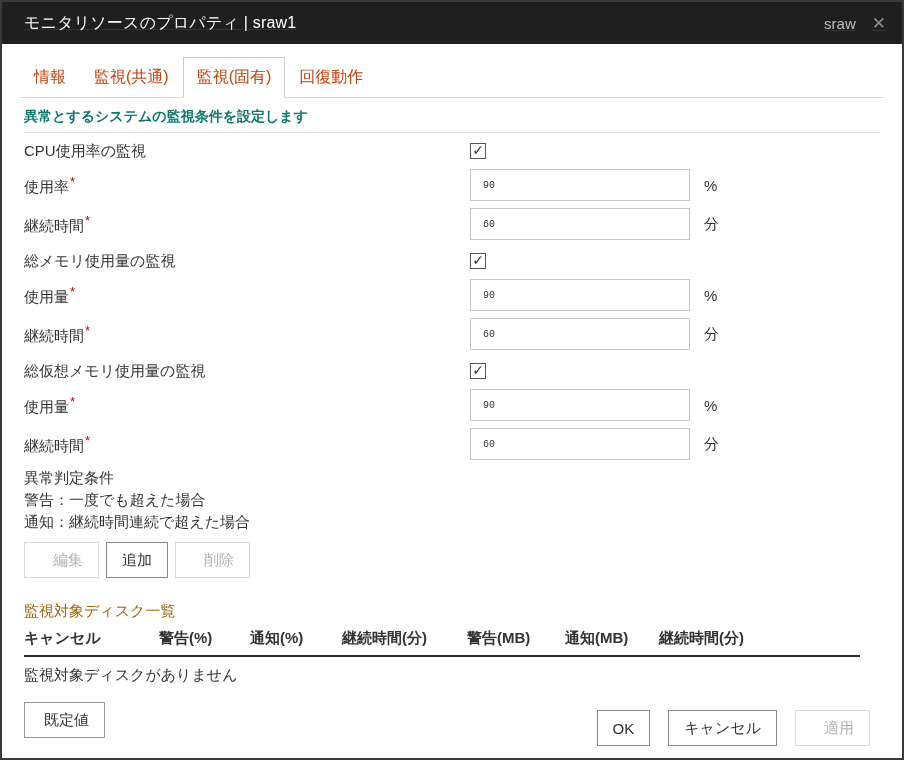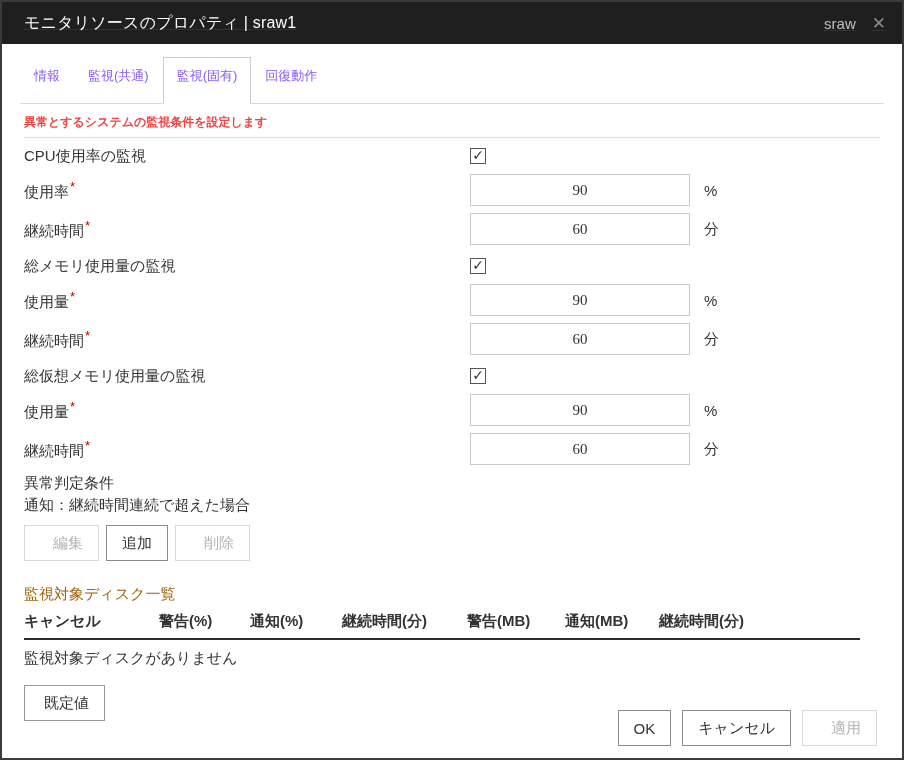--- a/index.html
+++ b/index.html
@@ -25,61 +25,60 @@
   .titlebar .owner { color:#c0c0c0; font-size:15px; margin-right:16px; }
   .titlebar .close { color:#8a8a8a; font-size:17px; cursor:pointer; line-height:1; }
 
   
   .tabs {
     display:flex; align-items:flex-end;
     margin:13px 18px 0 18px;
     border-bottom:1px solid #d9d9d9;
   }
   .tab {
-    font-size:13px; color:#8b5cf6;
-    padding:9px 13px 18px 13px;
+    font-size:16px; color:#c2410c;
+    padding:9px 13px 9px 13px;
     cursor:pointer;
     border:1px solid transparent;
     margin-bottom:-1px;
     white-space:nowrap;
   }
   .tab.active {
     border:1px solid #cccccc;
     border-bottom:1px solid #ffffff;
     background:#ffffff;
   }
 
   
   .content { padding:10px 22px 0 22px; }
 
-  .section-header { font-size:12px; font-weight:bold; color:#ef4444; padding-bottom:6px; }
+  .section-header { font-size:14px; font-weight:bold; color:#0f766e; padding-bottom:6px; }
   .section-divider { border:none; border-top:1px solid #e0e0e0; margin:0 0 2px 0; }
 
   .check-row { display:flex; align-items:center; height:28px; margin:4px 0; }
   .field-row { display:flex; align-items:center; height:32px; margin-bottom:7px; }
   .flabel { width:446px; font-size:15px; color:#333; }
   .req::after { content:"*"; color:#c00000; font-size:13px; vertical-align:super; margin-left:1px; }
 
   .checkbox {
     width:16px; height:16px;
     border:1px solid #555;
     background:#fff;
     display:flex; align-items:center; justify-content:center;
     cursor:pointer;
   }
   .checkbox .check-icon { font-size:14px; color:#333; line-height:1; transform:translateY(-1px); }
 
   .tinput {
     width:220px; height:32px;
     border:1px solid #c8c8c8;
-    font-size:15px; color:#333;
+    font-size:10px; color:#333;
     padding:0 12px;
-    font-family:Liberation Serif, serif;
+    font-family:Liberation Mono, monospace;
     outline:none;
-    text-align:center;
   }
   .unit { font-size:15px; color:#333; margin-left:14px; }
 
   .note-block { margin-top:6px; font-size:15px; line-height:22px; color:#333; }
 
   .btn-row { display:flex; margin-top:9px; }
   .btn {
     height:36px; padding:0 15px;
     background:#fff; font-size:15px;
     display:inline-flex; align-items:center; justify-content:center;
@@ -99,21 +98,21 @@
     white-space:nowrap;
   }
   .empty-row { font-size:15px; color:#333; padding:9px 0 0 0; }
 
   .default-btn-wrap { margin-top:17px; }
 
   .footer {
     position:absolute; right:20px; bottom:12px;
     display:flex;
   }
-  .footer .btn { margin-right:5px; margin-left:6px; }
+  .footer .btn { margin-right:12px; margin-left:6px; }
 </style>
 </head>
 <body>
 
 <div class="dialog">
 
   <div class="titlebar">
     <span class="title">モニタリソースのプロパティ | sraw1</span>
     <span class="owner">sraw</span>
     <span class="close">✕</span>
@@ -177,20 +176,21 @@
       <span class="unit">%</span>
     </div>
     <div class="field-row">
       <span class="flabel req">継続時間</span>
       <input class="tinput" type="text" value="60" style="">
       <span class="unit">分</span>
     </div>
 
     <div class="note-block">
       <div>異常判定条件</div>
+      <div>警告：一度でも超えた場合</div>
       <div>通知：継続時間連続で超えた場合</div>
     </div>
 
     <div class="btn-row">
       <button class="btn disabled">編集</button>
       <button class="btn enabled">追加</button>
       <button class="btn disabled">削除</button>
     </div>
 
     <div class="list-title">監視対象ディスク一覧</div>

